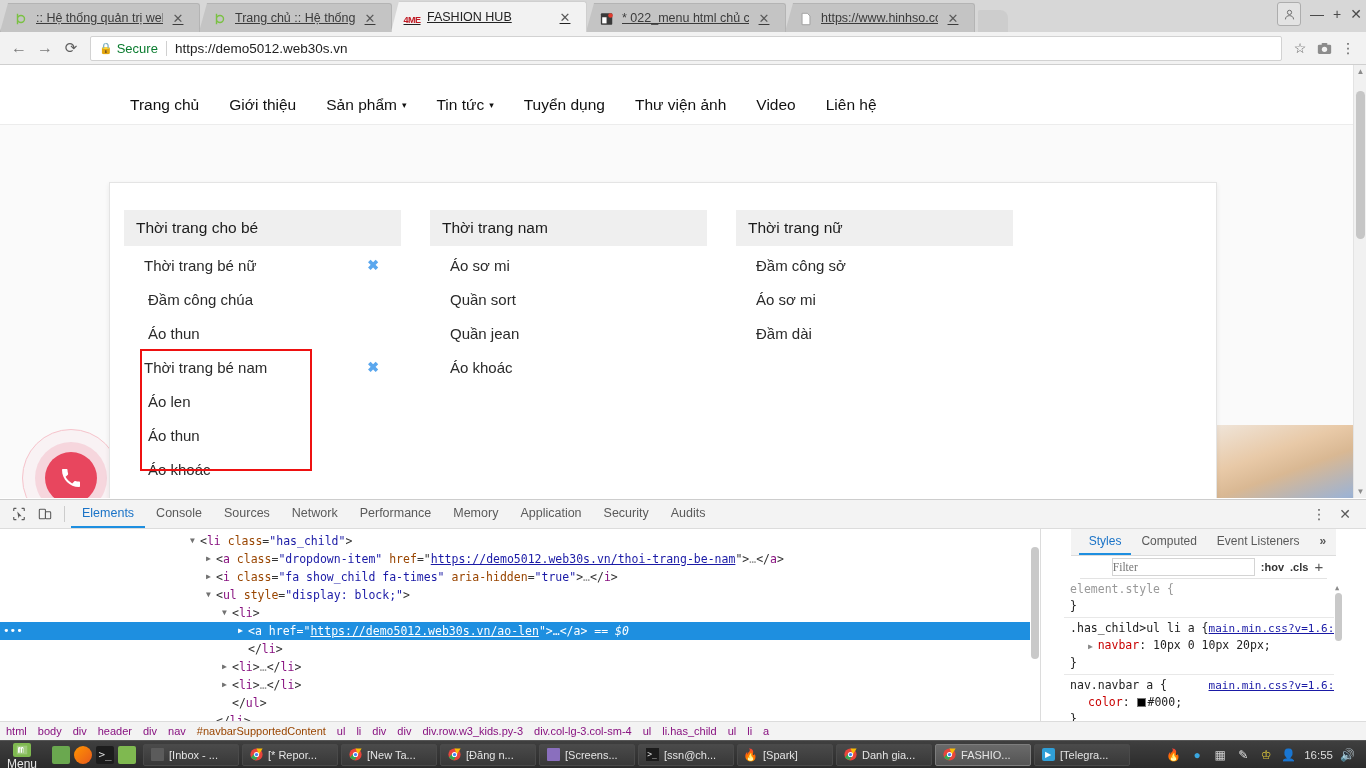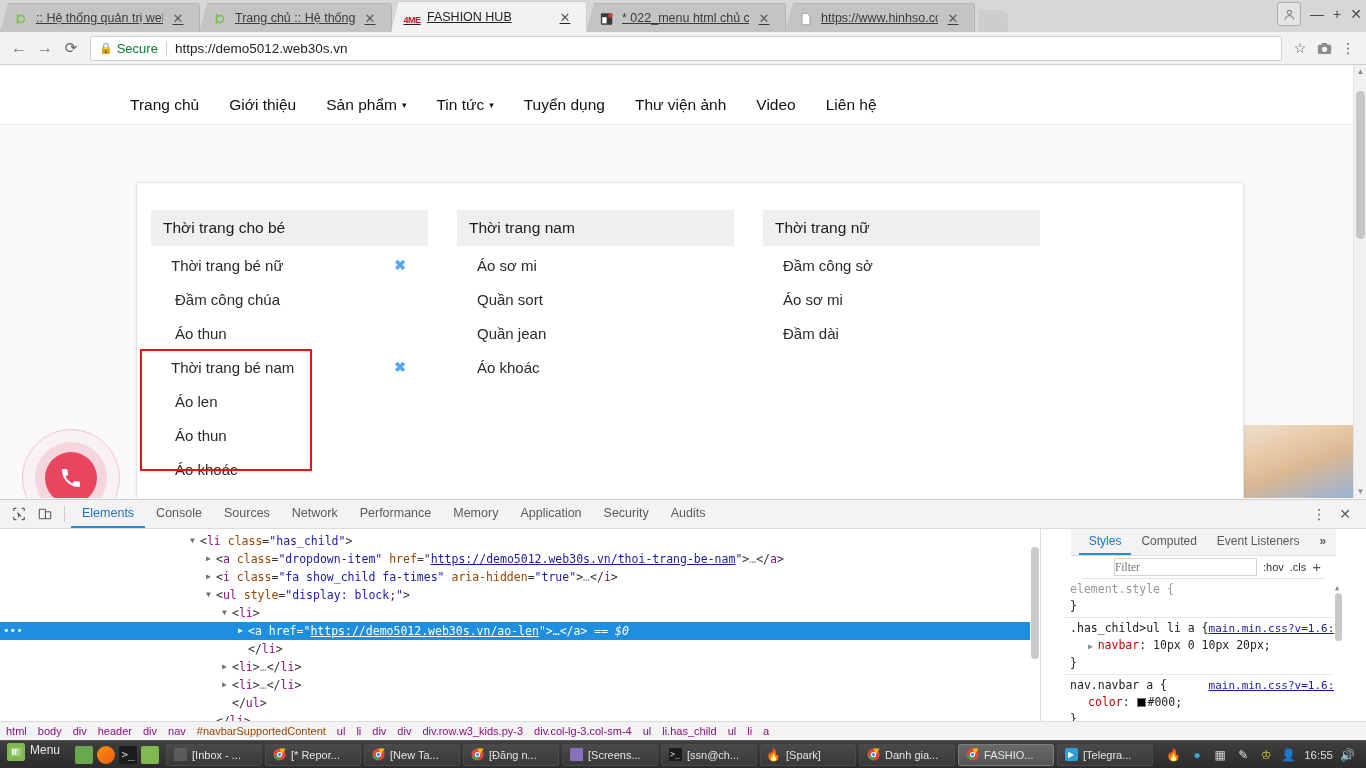--- a/index.html
+++ b/index.html
@@ -154,21 +154,21 @@
   }
   .call-core {
     position: absolute; left: 23px; top: 23px; width: 52px; height: 52px;
     border-radius: 50%; background: #e8465e;
     display: flex; align-items: center; justify-content: center;
     color: #fff; font-size: 25px;
   }
 
   
   .mega {
-    position: absolute; left: 136px; top: 117px;
+    position: absolute; left: 109px; top: 117px;
     width: 1108px; height: 329px;
     background: #fff; border: 1px solid #e4e4e4;
     box-shadow: 0 2px 5px rgba(0,0,0,.07);
     z-index: 5; padding: 27px 14px 0 14px;
     display: flex;
   }
   .mega-col { width: 277px; position: relative; }
   .mega-col-head {
     height: 36px; background: #efefef; display: flex; align-items: center;
     padding-left: 12px; font-size: 15.5px; color: #1b1b1b; font-weight: 500;
@@ -264,21 +264,21 @@
     height: 24px; display: flex; align-items: center;
     border-bottom: 1px solid #e3e3e3; padding: 0 4px; gap: 6px;
   }
   .st-filter-input {
     flex: 1 1 auto; height: 18px; border: 1px solid #d4d4d4;
     background: #fff; font-size: 11.5px; color: #9a9a9a;
     padding: 0 0; line-height: 17px;
     font-family: Liberation Serif, serif;
     margin-left: 28px;
   }
-  .st-btn { font-size: 11px; color: #333; font-weight: normal; }
+  .st-btn { font-size: 11px; color: #333; font-weight: bold; }
   .st-plus { font-size: 15px; color: #555; }
   .st-rules {
     flex: 1 1 auto; overflow: hidden; position: relative;
     font-family: "DejaVu Sans Mono", monospace; font-size: 11.5px;
     line-height: 17px; color: #222;
   }
   .rule { padding: 2px 0 2px 6px; border-bottom: 1px solid #e8e8e8; position: relative; }
   .rule-head { display: flex; }
   .rule-sel { color: #222; }
   .rule-sel.dim { color: #999; }
@@ -313,22 +313,22 @@
   .crumb.id { color: #994500; }
 
   
   .taskbar {
     position: absolute; left: 0; top: 740px; width: 1366px; height: 28px;
     background: linear-gradient(#3f3f3f, #2b2b2b);
     display: flex; align-items: center; gap: 2px; padding: 0 4px;
     border-top: 1px solid #555;
   }
   .tb-menu {
-    display: flex; align-items: flex-start; gap: 5px;
-    padding: 0 8px 0 3px; height: 24px; color: #e9e9e9; font-size: 12px;
+    display: flex; align-items: center; 
+    padding: 0 8px 0 3px; height: 24px; color: #e9e9e9; font-size: 12px; flex-direction: column;
   }
   .mint-logo {
     width: 18px; height: 18px; background: #7fb950; border-radius: 2px;
     display: flex; align-items: center; justify-content: center;
     color: #fff; font-size: 11px; font-weight: bold;
   }
   .tb-quick { display: flex; align-items: center; gap: 4px; padding: 0 5px; }
   .qi { width: 18px; height: 18px; border-radius: 2px;
         display: flex; align-items: center; justify-content: center;
         font-size: 11px; color: #fff; }

